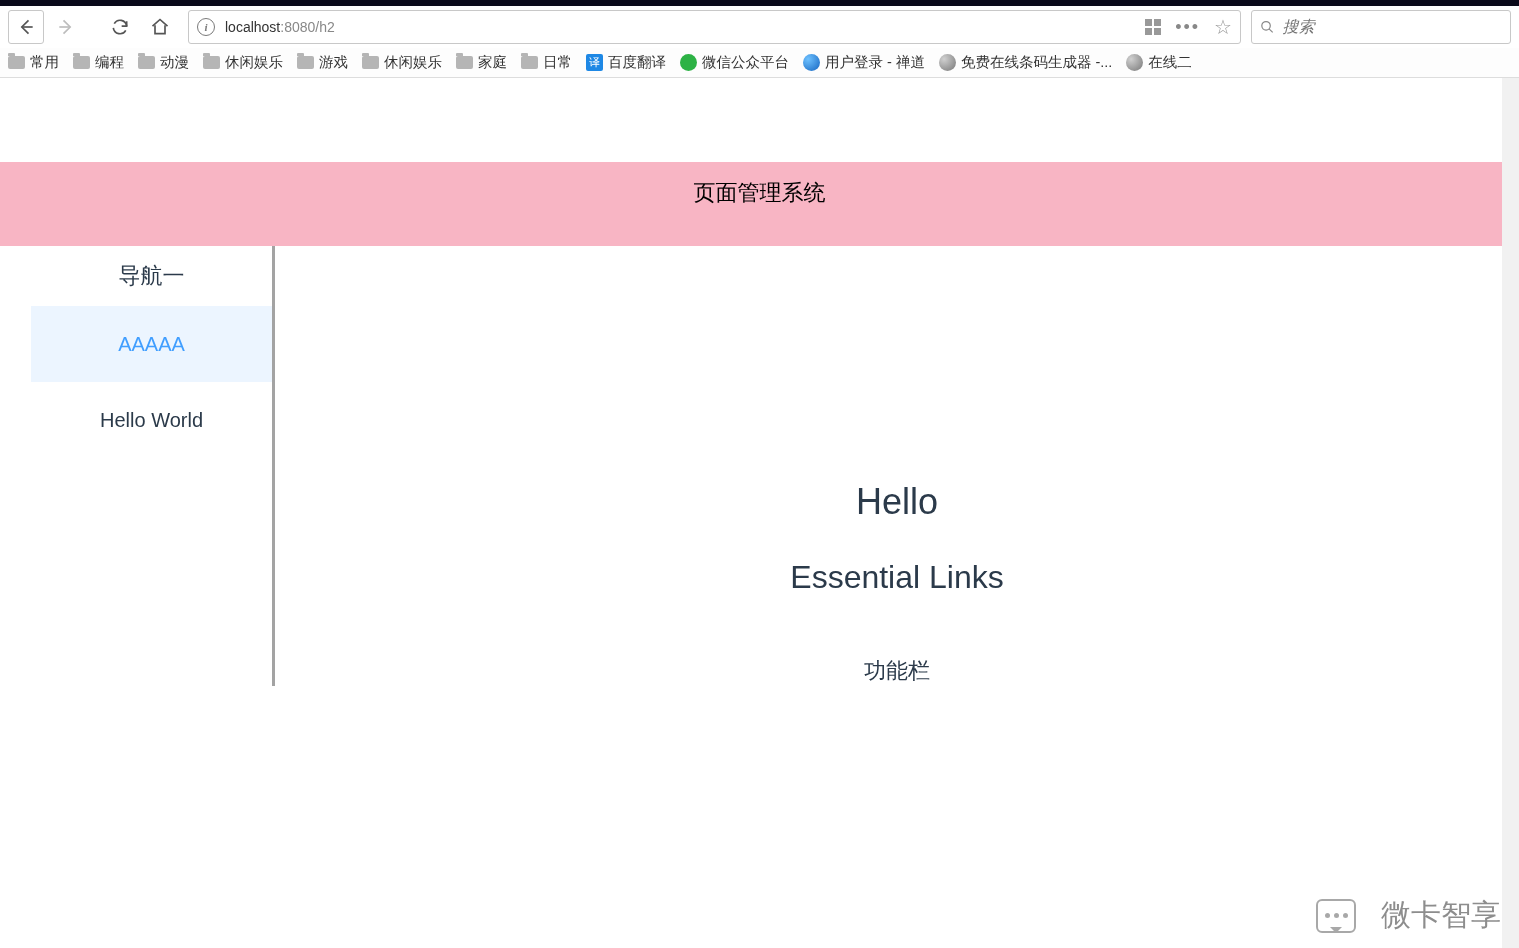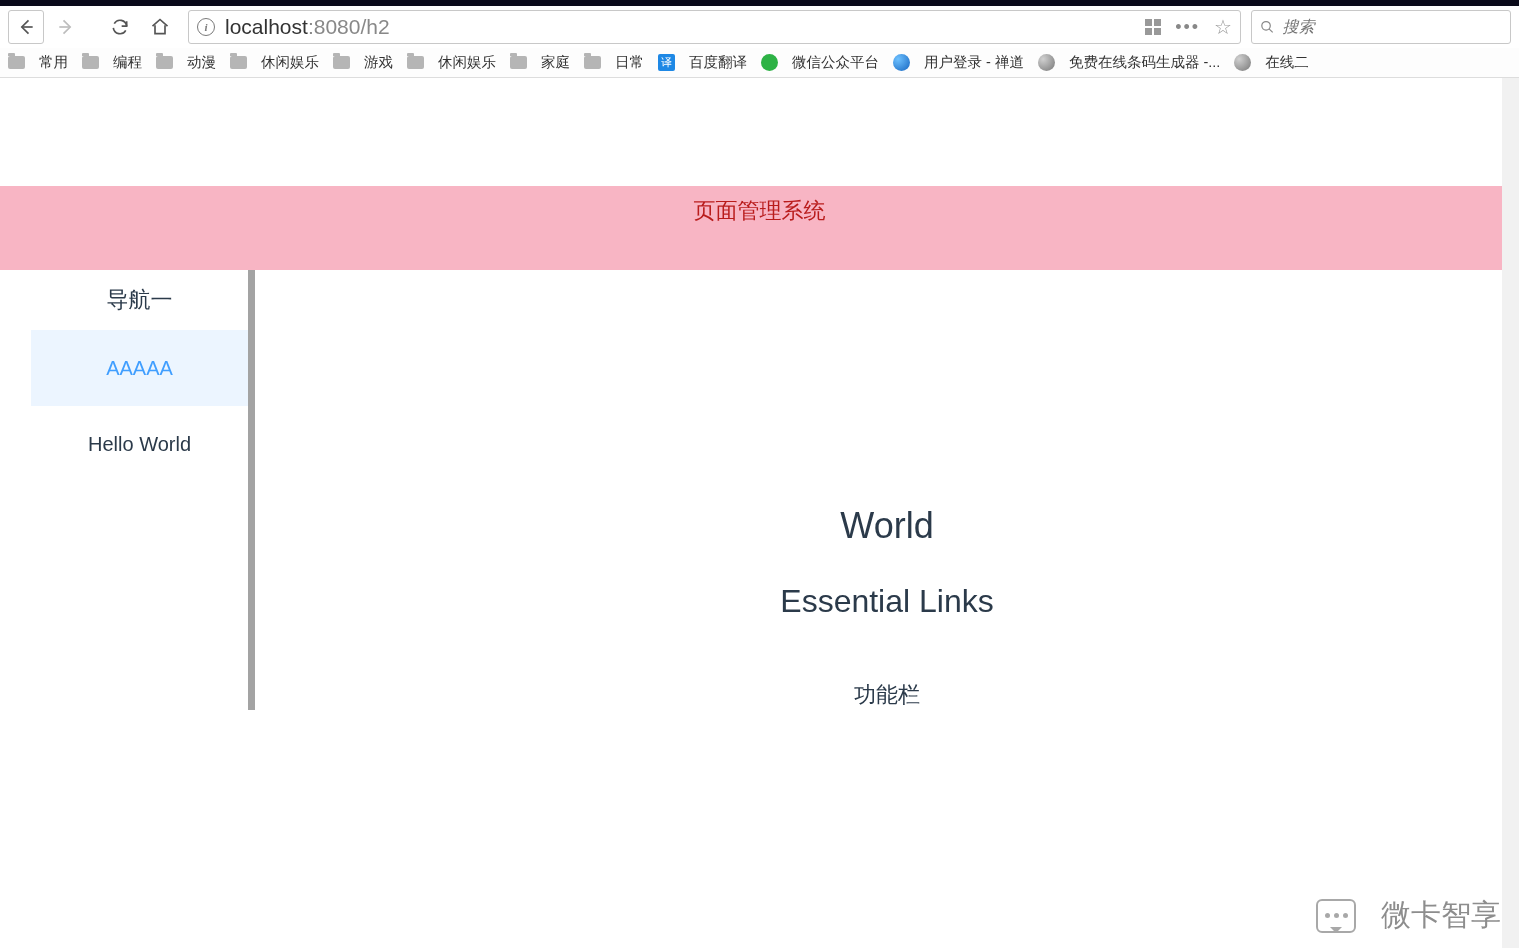--- a/index.html
+++ b/index.html
@@ -21,61 +21,61 @@
     .nav-btn.disabled { color: #b8b8b8; }
     .url-bar {
       flex: 1; display: flex; align-items: center; height: 34px;
       border: 1px solid #c8c8c8; border-radius: 3px; margin: 0 6px; padding: 0 8px;
     }
     .url-info-icon {
       width: 18px; height: 18px; border: 1.5px solid #7a7a7a; border-radius: 50%;
       display: flex; align-items: center; justify-content: center; font-size: 11px; color: #7a7a7a; margin-right: 10px;
       font-style: italic; font-family: Georgia, serif; font-weight: bold;
     }
-    .url-text { font-size: 21px; color: #333; }
+    .url-text { font-size: 14px; color: #333; }
     .url-host { font-weight: 500; }
     .url-path { color: #888; }
     .url-actions { margin-left: auto; display: flex; align-items: center; gap: 14px; color: #888; }
     .qr-icon { width:16px; height:16px; display:grid; grid-template-columns:1fr 1fr; grid-template-rows:1fr 1fr; gap:2px; }
     .qr-icon span { background:#999; }
     .dots { font-size: 18px; letter-spacing: 2px; }
     .star { font-size: 20px; color:#999; }
     .search-bar {
       width: 260px; display: flex; align-items: center; height: 34px;
       border: 1px solid #c8c8c8; border-radius: 3px; padding: 0 8px; gap: 8px; color:#888;
     }
     .search-input { border:none; outline:none; font-size:16px; font-style:italic; color:#888; width:100%; background:transparent; }
 
     
     .bookmarks {
       display: flex; align-items: center; height: 30px; padding: 0 8px;
       gap: 14px; font-size: 14.5px; color: #333; border-bottom: 1px solid #ddd;
       background:#fdfdfd; white-space: nowrap; overflow: hidden;
     }
-    .bm-item { display: flex; align-items: center; gap: 14px; }
+    .bm-item { display: flex; align-items: center; gap: 5px; }
     .folder-icon {
       width: 17px; height: 13px; background: #b5b5b5; border-radius: 2px; position: relative;
     }
     .folder-icon::before {
       content:""; position:absolute; top:-3px; left:0; width:7px; height:3px; background:#b5b5b5; border-radius:1px 1px 0 0;
     }
     .fav-blue { width:17px; height:17px; background:#1e88e5; border-radius:2px; color:#fff; font-size:11px; display:flex; align-items:center; justify-content:center; }
     .fav-green { width:17px; height:17px; background:#2db245; border-radius:50%; }
     .fav-globe-blue { width:17px; height:17px; border-radius:50%; background: radial-gradient(circle at 30% 30%, #6ec1ff, #1565c0); }
     .fav-globe-gray { width:17px; height:17px; border-radius:50%; background: radial-gradient(circle at 30% 30%, #d0d0d0, #777); }
 
     
     .page { position: relative; }
     .page-spacer { height: 84px; }
     .pink-header {
       background: #f8b5c4; height: 84px; width: 100%;
-      padding-top: 10px; color: #b91c1c; font-size: 22px; text-align: center; margin-top: 24px;
+      padding-top: 16px; color: #000000; font-size: 22px; text-align: center;
     }
     .layout { display: flex; }
-    .sidebar { width: 255px; border-right: 7px solid #a3a3a3; padding-left: 31px; }
+    .sidebar { width: 275px; border-right: 3px solid #a3a3a3; padding-left: 31px; }
     .side-item { height: 60px; display:flex; align-items:center; justify-content:center; font-size:20px; color:#2b3a4a; }
     .side-item.title { font-size: 22px; }
     .side-item.sub { height: 76px; }
     .side-item.active { background:#ecf5ff; color:#409eff; height: 76px; }
 
     .content { flex:1; text-align:center; color:#2b3a4a; }
     .content-spacer { height: 235px; }
     .h-hello { font-size: 36px; font-weight: 500; margin-bottom: 36px; }
     .h-links { font-size: 32px; font-weight: 400; margin-bottom: 60px; }
     .h-fn { font-size: 22px; font-weight: 400; font-family: Liberation Mono, monospace; }
@@ -222,21 +222,21 @@
             <div class="side-item sub active">
               <span>AAAAA</span>
             </div>
             <div class="side-item sub">
               <span>Hello World</span>
             </div>
           </div>
       </div>
       <div class="content">
         <div class="content-spacer"></div>
-        <div class="h-hello">World</div>
+        <div class="h-hello">Hello</div>
         <div class="h-links">Essential Links</div>
         <div class="h-fn">功能栏</div>
       </div>
     </div>
   </div>
 
   <div class="watermark">
     <div class="wm-icon">
       <div class="wm-dots">
           <span></span>

